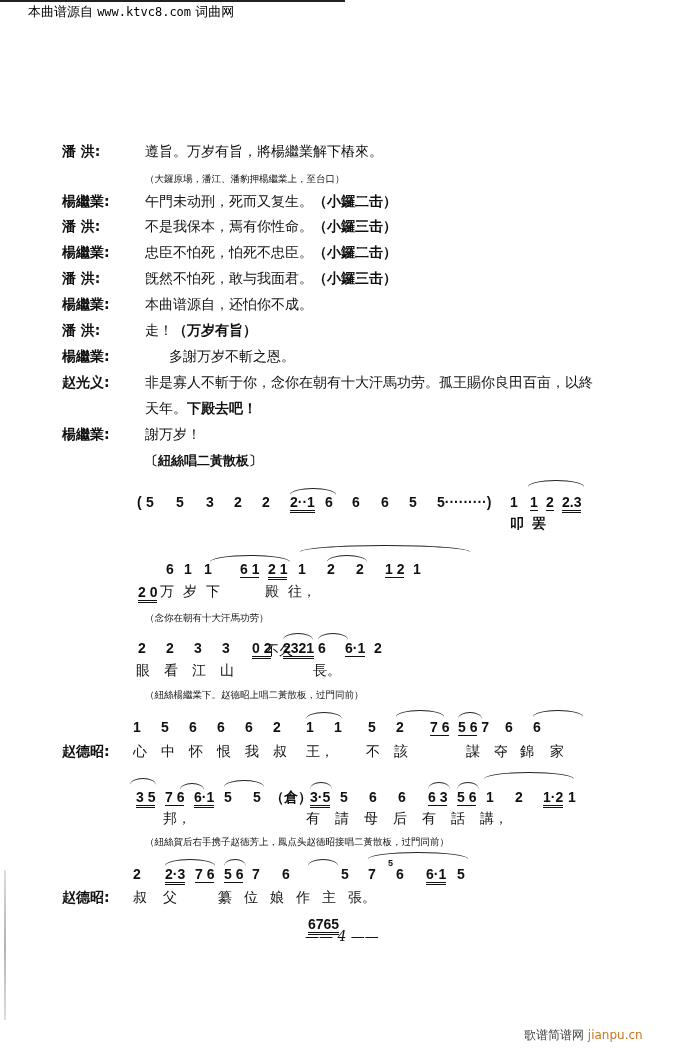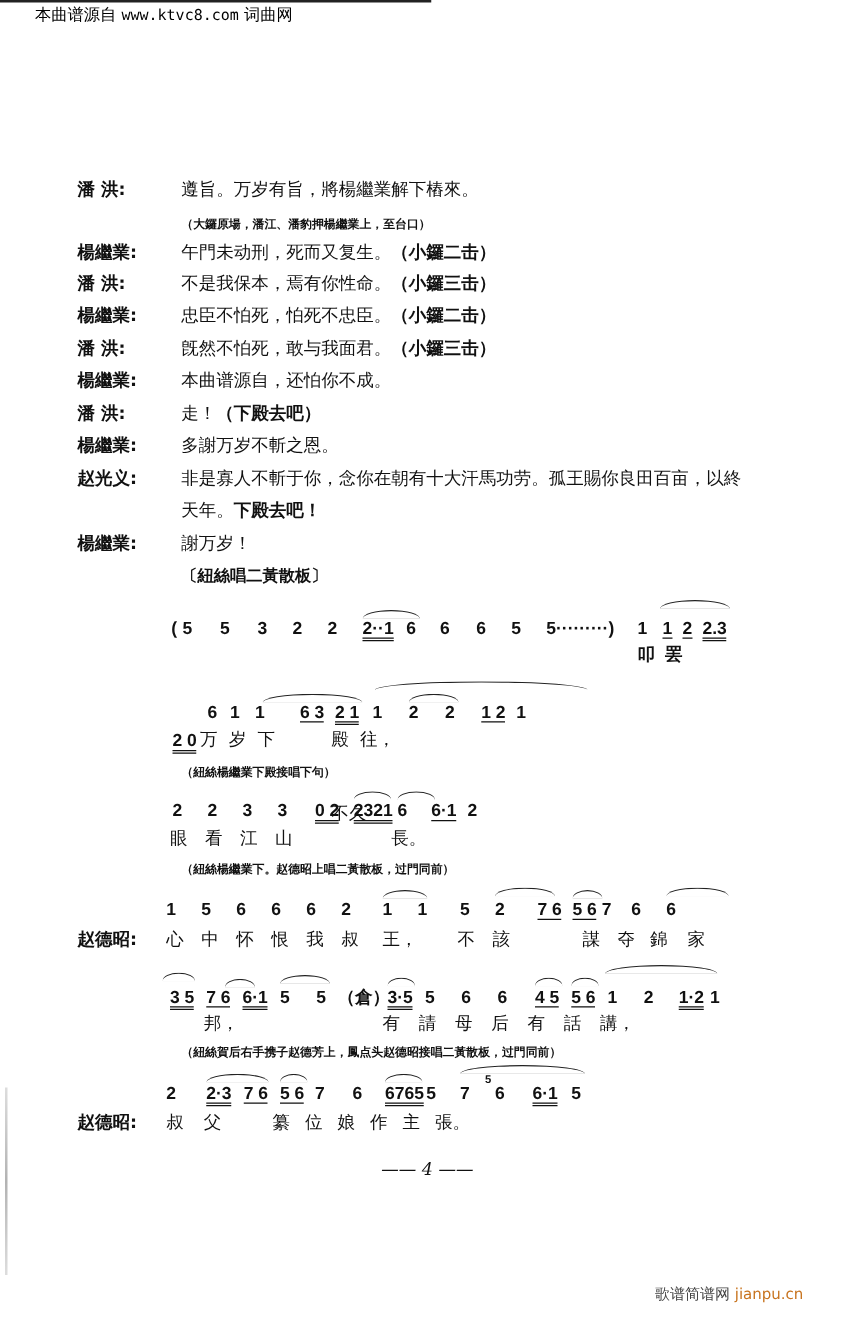--- a/index.html
+++ b/index.html
@@ -5,21 +5,21 @@
   html, body { margin:0; padding:0; background:#fff; }
   body { width:690px; height:1055px; position:relative; overflow:hidden;
          font-family:"DejaVu Sans", sans-serif; color:#111; }
   .abs { position:absolute; white-space:nowrap; }
   .topbar { position:absolute; left:0; top:0; width:345px; height:2px; background:#222; }
   .watermark-top { left:28px; top:3px; font-size:13px; color:#000; }
   .watermark-top .url { font-family:"DejaVu Sans Mono", monospace; font-size:12px; }
   .speaker { left:62px; font-size:14px; font-weight:bold; letter-spacing:0px; }
   .line { left:145px; font-size:14px; }
   .line b { font-weight:bold; }
-  .stage { left:145px; font-size:9.5px; font-weight:bold; }
+  .stage { left:145px; font-size:9.5px; font-weight:normal; }
   .stage-m { font-size:10px; font-weight:bold; }
   .n { position:absolute; font-family:"Liberation Sans", sans-serif; font-weight:bold; font-size:14px; }
   .lyr { position:absolute; font-size:14px; }
   .ul { border-bottom:1px solid #111; }
   .uld { border-bottom:3px double #111; }
   .pagenum { left:305px; top:928px; font-size:14px; font-style:italic; font-family:"DejaVu Serif", serif; }
   .watermark-bottom { left:524px; top:1027px; font-size:12px; color:#444; }
   .watermark-bottom .en { color:#c8741f; font-family:"DejaVu Sans", sans-serif; }
   .slur { position:absolute; border-top:1px solid #222; border-radius:50% 50% 0 0 / 100% 100% 0 0; height:6px; }
   .leftedge { position:absolute; left:4px; top:870px; width:2px; height:150px; background:linear-gradient(#bbb,#666,#bbb); opacity:.5; }
@@ -42,23 +42,23 @@
     <span class="abs line" style="top: 193px;"><span>午門未动刑，死而又复生。</span><b>（小鑼二击）</b></span>
     <span class="abs speaker" style="top: 218px;">潘  洪:</span>
     <span class="abs line" style="top: 218px;"><span>不是我保本，焉有你性命。</span><b>（小鑼三击）</b></span>
     <span class="abs speaker" style="top: 244px;">楊繼業:</span>
     <span class="abs line" style="top: 244px; text-align: right;"><span>忠臣不怕死，怕死不忠臣。</span><b>（小鑼二击）</b></span>
     <span class="abs speaker" style="top: 270px;">潘  洪:</span>
     <span class="abs line" style="top: 270px;"><span>旣然不怕死，敢与我面君。</span><b>（小鑼三击）</b></span>
     <span class="abs speaker" style="top: 296px;">楊繼業:</span>
     <span class="abs line" style="top: 296px;"><span>本曲谱源自，还怕你不成。</span></span>
     <span class="abs speaker" style="top: 322px;">潘  洪:</span>
-    <span class="abs line" style="top: 322px;"><span>走！</span><b>（下殿去吧）</b></span>
+    <span class="abs line" style="top: 322px;"><span>走！</span><b>（万岁有旨）</b></span>
     <span class="abs speaker" style="top: 348px;">楊繼業:</span>
-    <span class="abs line" style="top: 348px;"><span>多謝万岁不斬之恩。</span></span>
+    <span class="abs line" style="top: 348px; margin-left: 24px;"><span>多謝万岁不斬之恩。</span></span>
     <span class="abs speaker" style="top: 374px;">赵光义:</span>
     <span class="abs line" style="top: 374px;"><span>非是寡人不斬于你，念你在朝有十大汗馬功劳。孤王賜你良田百亩，以終</span></span>
     <span class="abs line" style="top: 400px;"><span>天年。</span><b>下殿去吧！</b></span>
     <span class="abs speaker" style="top: 426px;">楊繼業:</span>
     <span class="abs line" style="top: 426px;"><span>謝万岁！</span></span>
     <span class="abs line stage-m" style="top: 452px; font-size: 13px;">〔紐絲唱二黃散板〕</span>
   </div>
 
 <div id="music">
 
@@ -83,38 +83,38 @@
     <span class="slur" style="left:528px;top:480px;width:56px"></span>
     <span class="lyr" style="left:510px;top:515px;font-weight:bold">叩</span>
     <span class="lyr" style="left:532px;top:515px;font-weight:bold">罢</span>
   </div>
 
   <div>
     <span class="n uld" style="left:138px;top:584px">2 0</span>
     <span class="n" style="left:166px;top:561px">6</span>
     <span class="n" style="left:184px;top:561px">1</span>
     <span class="n" style="left:204px;top:561px">1</span>
-    <span class="n ul" style="left:240px;top:561px">6 3</span>
+    <span class="n ul" style="left:240px;top:561px">6 1</span>
     <span class="n uld" style="left:268px;top:561px">2 1</span>
     <span class="n" style="left:298px;top:561px">1</span>
     <span class="n" style="left:327px;top:561px">2</span>
     <span class="n" style="left:356px;top:561px">2</span>
     <span class="n ul" style="left:385px;top:561px">1 2</span>
     <span class="n" style="left:413px;top:561px">1</span>
     <span class="slur" style="left:210px;top:555px;width:80px"></span>
     <span class="slur" style="left:327px;top:555px;width:40px"></span>
     <span class="slur" style="left:300px;top:545px;width:170px"></span>
     <span class="lyr" style="left:160px;top:583px">万</span>
     <span class="lyr" style="left:183px;top:583px">岁</span>
     <span class="lyr" style="left:206px;top:583px">下</span>
     <span class="lyr" style="left:265px;top:583px">殿</span>
     <span class="lyr" style="left:288px;top:583px">往，</span>
   </div>
 
-  <span class="abs stage" style="top:612px">（紐絲楊繼業下殿接唱下句）</span>
+  <span class="abs stage" style="top:612px">（念你在朝有十大汗馬功劳）</span>
 
   <div>
     <span class="n" style="left:138px;top:640px">2</span>
     <span class="n" style="left:166px;top:640px">2</span>
     <span class="n" style="left:194px;top:640px">3</span>
     <span class="n" style="left:222px;top:640px">3</span>
     <span class="n uld" style="left:252px;top:640px">0 2</span>
     <span class="n uld" style="left:283px;top:640px">2321</span>
     <span class="n" style="left:318px;top:640px">6</span>
     <span class="n ul" style="left:345px;top:640px">6·1</span>
@@ -170,21 +170,21 @@
     <span class="n uld" style="left:136px;top:789px">3 5</span>
     <span class="n ul" style="left:165px;top:789px">7 6</span>
     <span class="n uld" style="left:194px;top:789px">6·1</span>
     <span class="n" style="left:224px;top:789px">5</span>
     <span class="n" style="left:253px;top:789px">5</span>
     <span class="n" style="left:270px;top:789px">（<span>倉</span>）</span>
     <span class="n uld" style="left:310px;top:789px">3·5</span>
     <span class="n" style="left:340px;top:789px">5</span>
     <span class="n" style="left:369px;top:789px">6</span>
     <span class="n" style="left:398px;top:789px">6</span>
-    <span class="n ul" style="left:428px;top:789px">4 5</span>
+    <span class="n ul" style="left:428px;top:789px">6 3</span>
     <span class="n ul" style="left:457px;top:789px">5 6</span>
     <span class="n" style="left:486px;top:789px">1</span>
     <span class="n" style="left:515px;top:789px">2</span>
     <span class="n uld" style="left:543px;top:789px">1·2</span>
     <span class="n" style="left:568px;top:789px">1</span>
     <span class="slur" style="left:130px;top:778px;width:26px"></span>
     <span class="slur" style="left:180px;top:783px;width:24px"></span>
     <span class="slur" style="left:224px;top:780px;width:40px"></span>
     <span class="slur" style="left:310px;top:782px;width:22px"></span>
     <span class="slur" style="left:428px;top:782px;width:22px"></span>
@@ -203,21 +203,21 @@
   <span class="abs stage" style="top:836px">（紐絲賀后右手携子赵德芳上，鳳点头赵德昭接唱二黃散板，过門同前）</span>
 
   <div>
     <span class="abs speaker" style="top:889px">赵德昭:</span>
     <span class="n" style="left:133px;top:866px">2</span>
     <span class="n uld" style="left:165px;top:866px">2·3</span>
     <span class="n ul" style="left:195px;top:866px">7 6</span>
     <span class="n ul" style="left:224px;top:866px">5 6</span>
     <span class="n" style="left:252px;top:866px">7</span>
     <span class="n" style="left:282px;top:866px">6</span>
-    <span class="n uld" style="left:308px;top:866px">6765</span>
+    <span class="n uld" style="left:308px;top:916px">6765</span>
     <span class="n" style="left:341px;top:866px">5</span>
     <span class="n" style="left:368px;top:866px">7</span>
     <span class="n" style="left:388px;top:858px;font-size:9px">5</span>
     <span class="n" style="left:396px;top:866px">6</span>
     <span class="n uld" style="left:426px;top:866px">6·1</span>
     <span class="n" style="left:457px;top:866px">5</span>
     <span class="slur" style="left:165px;top:859px;width:50px"></span>
     <span class="slur" style="left:224px;top:859px;width:22px"></span>
     <span class="slur" style="left:308px;top:859px;width:30px"></span>
     <span class="slur" style="left:368px;top:852px;width:100px"></span>

